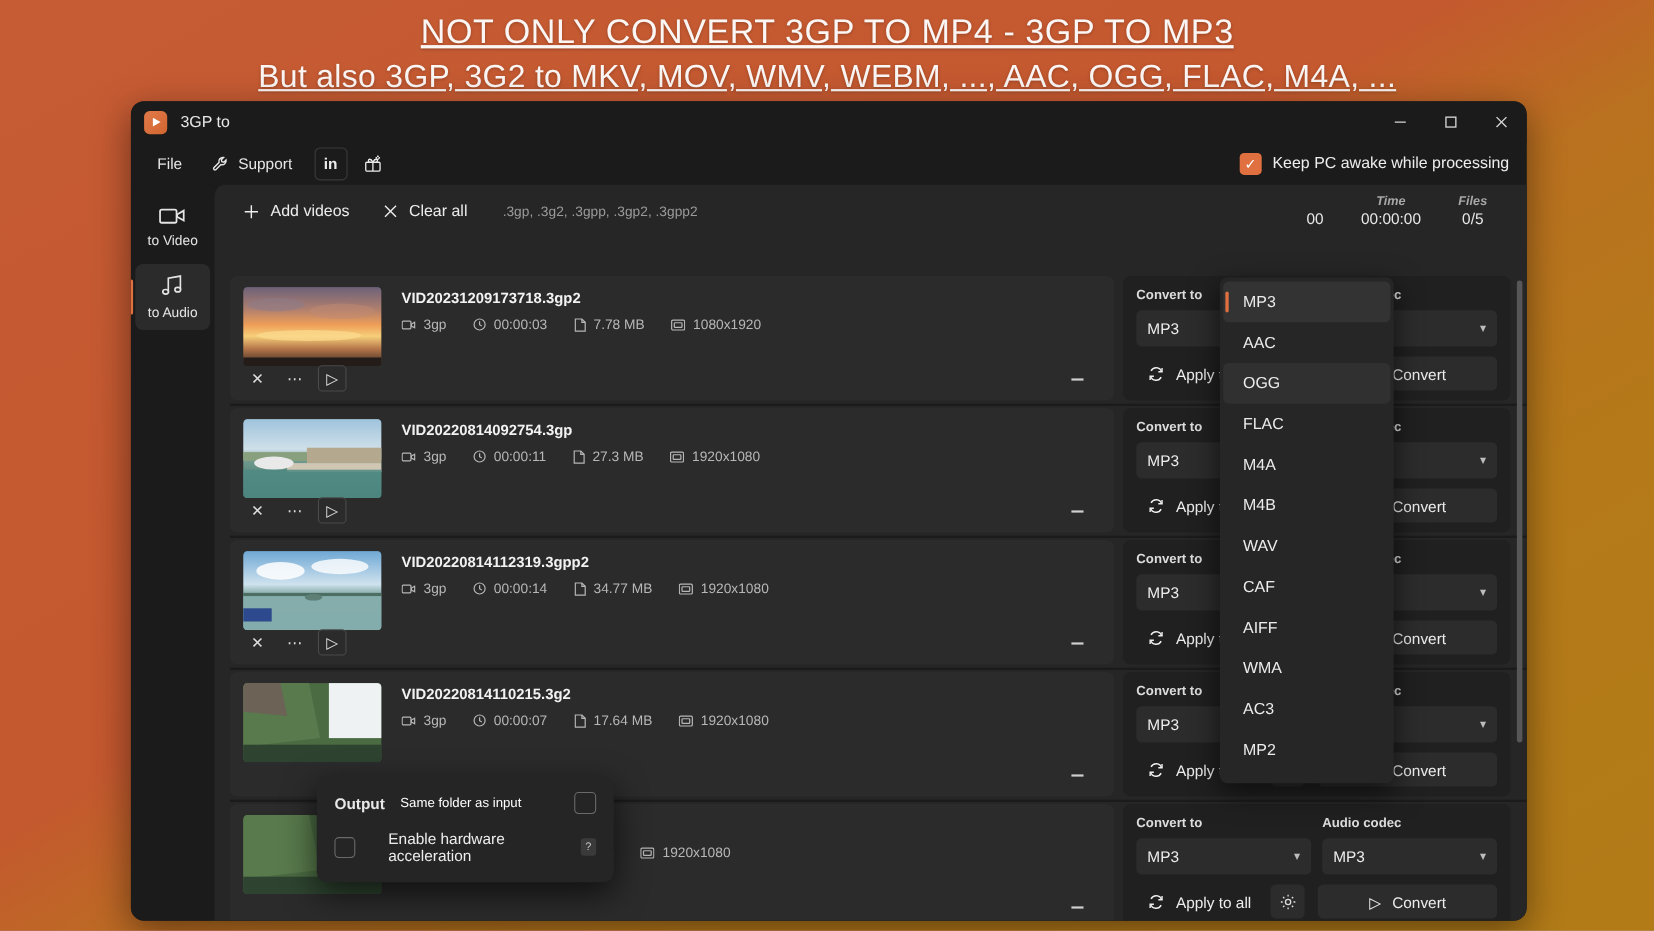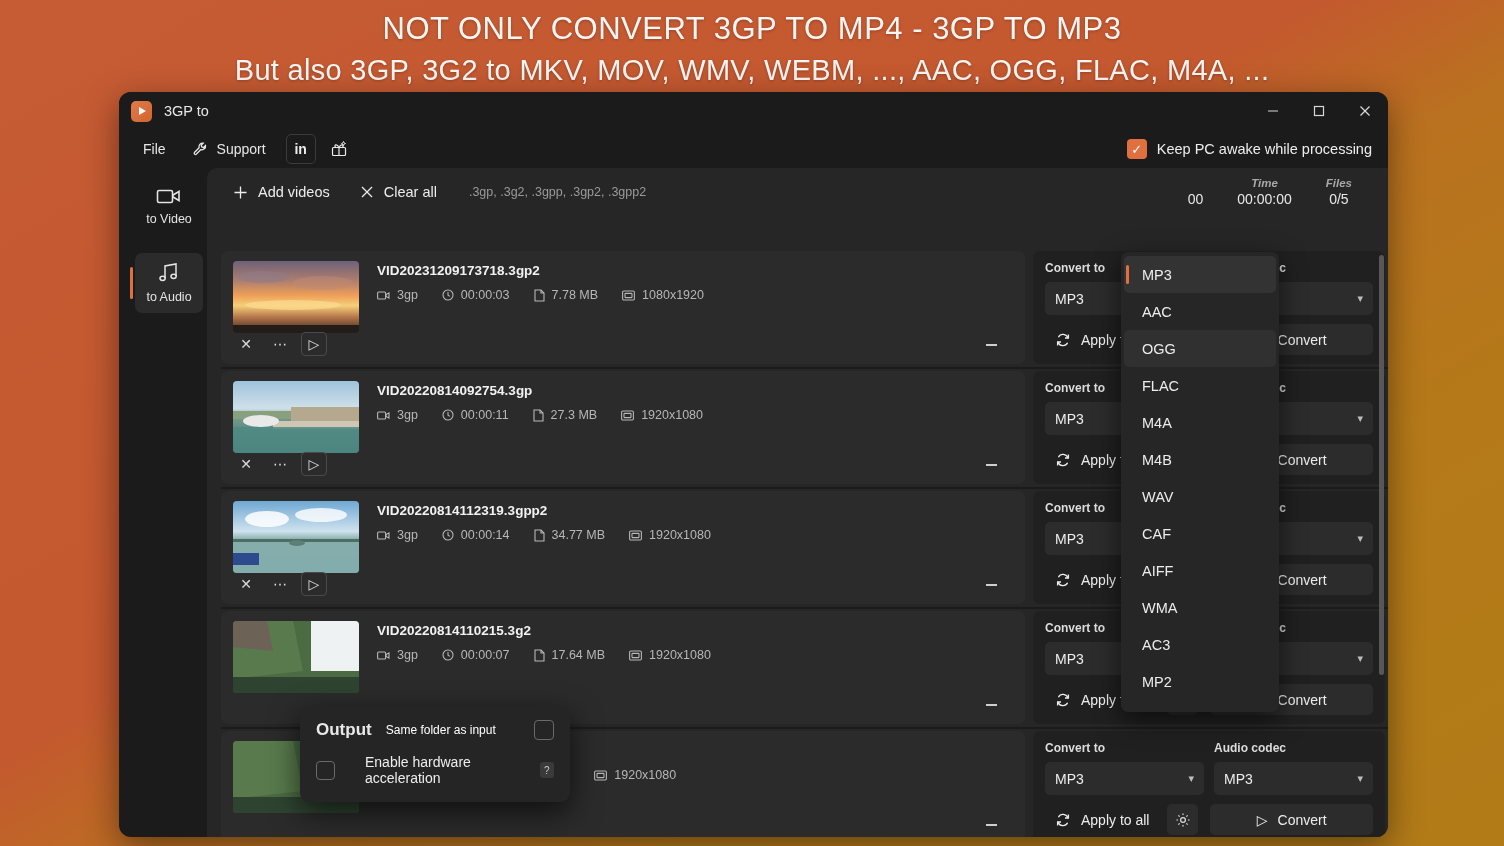--- a/index.html
+++ b/index.html
@@ -21,20 +21,21 @@
     position:absolute; left:0; top:0; width:70%; height:100%;
     background: linear-gradient(120deg,#c8623a 0%, #c35d33 40%, #c2582c 100%);
   }
 
   
   .banner {
     position: absolute; top: 8px; left: 0; width: 100%;
     text-align: center; z-index: 5;
     color: rgba(255,255,255,0.95);
     text-shadow: 0 1px 3px rgba(0,0,0,0.25);
+    text-decoration: underline;
   }
   .banner-l1 { font-size: 31px; letter-spacing: .5px; line-height: 42px; font-weight: 400; }
   .banner-l2 { font-size: 29px; letter-spacing: .3px; line-height: 40px; font-weight: 400; }
 
   
   .window {
     position: absolute; left: 119px; top: 92px;
     width: 1269px; height: 745px;
     background: #1b1b1b;
     border-radius: 12px;
@@ -85,23 +86,22 @@
   }
   .cb-checked {
     width: 20px; height:20px; border-radius:4px; background:#e0703f;
     display:flex;align-items:center;justify-content:center; color:#fff; font-size:13px;
   }
 
   
   .wbody { display:flex; height: calc(745px - 76px); }
   .sidebar {
     width: 76px; flex:0 0 76px; padding-top: 8px;
-    display:flex; flex-direction:column; align-items:center; gap: 17px;
+    display:flex; flex-direction:column; align-items:center; gap: 4px;
     background:#1b1b1b;
-    margin-left:12px;
   }
   .side-item {
     width: 68px; height: 60px; border-radius: 7px;
     display:flex; flex-direction:column; align-items:center; justify-content:center; gap:6px;
     font-size: 12.5px; color:#e4e4e4; position:relative;
   }
   .side-item.active { background:#2b2b2b; }
   .side-item.active::before {
     content:""; position:absolute; left:-5px; top:14px; width:3px; height:32px;
     background:#e0703f; border-radius:2px;
@@ -201,21 +201,21 @@
   }
   .dd-item.hover { background:#303030; }
 
   
   .popup {
     position:absolute; left: 93px; top: 538px; width: 270px;
     background:#252525; border-radius: 9px; padding: 14px 16px 16px 16px;
     box-shadow: 0 10px 30px rgba(0,0,0,0.65); z-index: 45;
   }
   .pp-row1 { display:flex; align-items:center; gap: 12px; }
-  .pp-output { font-size: 17px; font-weight:700; color:#e8e8e8; }
+  .pp-output { font-size: 14px; font-weight:700; color:#e8e8e8; }
   .pp-same { font-size: 12px; color:#ffffff; margin-left: 2px; }
   .cb-empty {
     width: 20px; height: 20px; border-radius:4px; border:1px solid #6a6a6a; margin-left:auto;
   }
   .pathbox {
     margin-top: 12px; height: 32px; background:#2e2e2e; border-radius:5px;
     display:flex; align-items:center; padding-left: 10px; font-size: 13px; color:#e2e2e2;
   }
   .folder-btn {
     margin-left:auto; width: 34px; height:32px; background:#3a3a3a;

